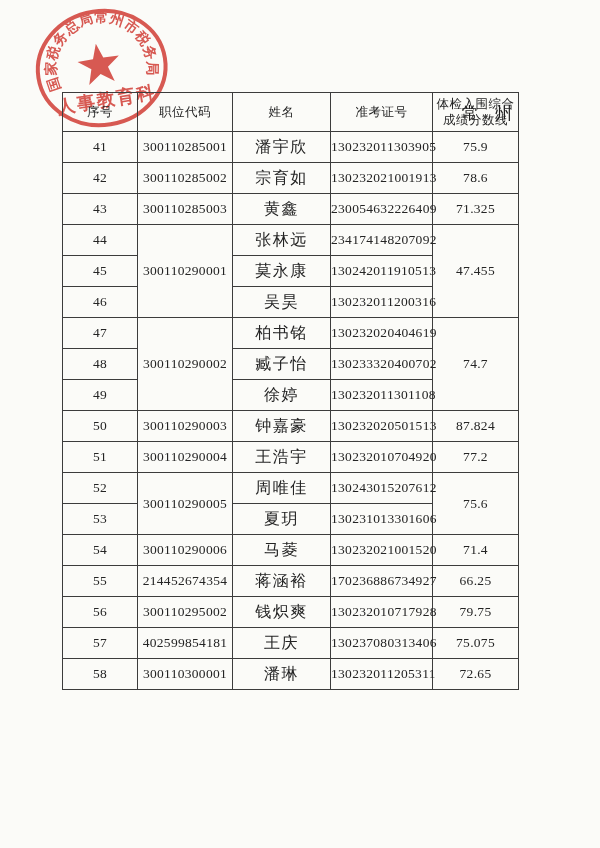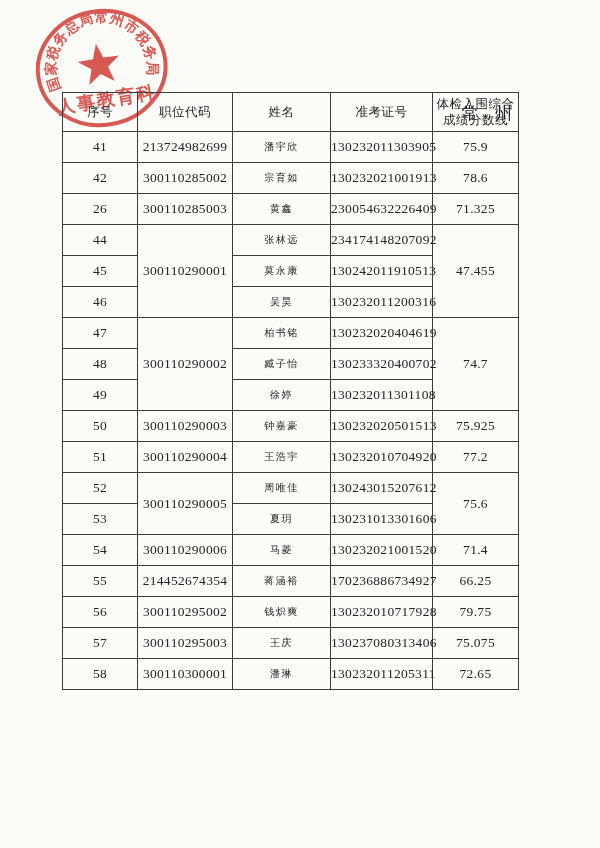--- a/index.html
+++ b/index.html
@@ -48,21 +48,21 @@
   .score-table th{
     height:38px;
     font-weight:normal;
     font-size:12.5px;
     line-height:1.3;
     white-space:pre-line;
     letter-spacing:.5px;
   }
   .score-table tbody td{height:30px;}
   .score-table td.num{font-size:13.5px;letter-spacing:.3px;}
-  .score-table td.cn{font-size:10px;letter-spacing:1.5px;}
+  .score-table td.cn{font-size:16px;letter-spacing:1.5px;}
 </style>
 </head>
 <body>
 
 <div class="page" style="background: rgb(251, 251, 248);">
 
   <svg class="stamp" viewBox="0 0 154 142">
     <g transform="rotate(-9 76 68)">
       <ellipse class="seal-stroke" cx="76" cy="66" rx="64" ry="57"></ellipse>
       <polygon class="seal-fill" points="74,41 79.2,55.9 94.9,56.2 82.4,65.7 86.9,80.8 74,71.8 61.1,80.8 65.6,65.7 53.1,56.2 68.8,55.9"></polygon>
@@ -90,34 +90,34 @@
           <th>职位代码</th>
           <th>姓名</th>
           <th>准考证号</th>
           <th>体检入围综合
 成绩分数线</th>
         </tr>
       </thead>
     <tbody id="tbody">
         <tr>
           <td class="num">41</td>
-          <td class="num">213724982699</td>
+          <td class="num">300110285001</td>
           <td class="cn">潘宇欣</td>
           <td class="num">130232011303905</td>
           <td class="num">75.9</td>
         </tr>
         <tr>
           <td class="num">42</td>
           <td class="num">300110285002</td>
           <td class="cn">宗育如</td>
           <td class="num">130232021001913</td>
           <td class="num">78.6</td>
         </tr>
         <tr>
-          <td class="num">26</td>
+          <td class="num">43</td>
           <td class="num">300110285003</td>
           <td class="cn">黄鑫</td>
           <td class="num">230054632226409</td>
           <td class="num">71.325</td>
         </tr>
         <tr>
           <td class="num">44</td>
           <td class="num" rowspan="3">300110290001</td>
           <td class="cn">张林远</td>
           <td class="num">234174148207092</td>
@@ -148,21 +148,21 @@
         <tr>
           <td class="num">49</td>
           <td class="cn">徐婷</td>
           <td class="num">130232011301108</td>
         </tr>
         <tr>
           <td class="num">50</td>
           <td class="num">300110290003</td>
           <td class="cn">钟嘉豪</td>
           <td class="num">130232020501513</td>
-          <td class="num">75.925</td>
+          <td class="num">87.824</td>
         </tr>
         <tr>
           <td class="num">51</td>
           <td class="num">300110290004</td>
           <td class="cn">王浩宇</td>
           <td class="num">130232010704920</td>
           <td class="num">77.2</td>
         </tr>
         <tr>
           <td class="num">52</td>
@@ -192,21 +192,21 @@
         </tr>
         <tr>
           <td class="num">56</td>
           <td class="num">300110295002</td>
           <td class="cn">钱炽爽</td>
           <td class="num">130232010717928</td>
           <td class="num">79.75</td>
         </tr>
         <tr>
           <td class="num">57</td>
-          <td class="num">300110295003</td>
+          <td class="num">402599854181</td>
           <td class="cn">王庆</td>
           <td class="num">130237080313406</td>
           <td class="num">75.075</td>
         </tr>
         <tr>
           <td class="num">58</td>
           <td class="num">300110300001</td>
           <td class="cn">潘琳</td>
           <td class="num">130232011205311</td>
           <td class="num">72.65</td>

